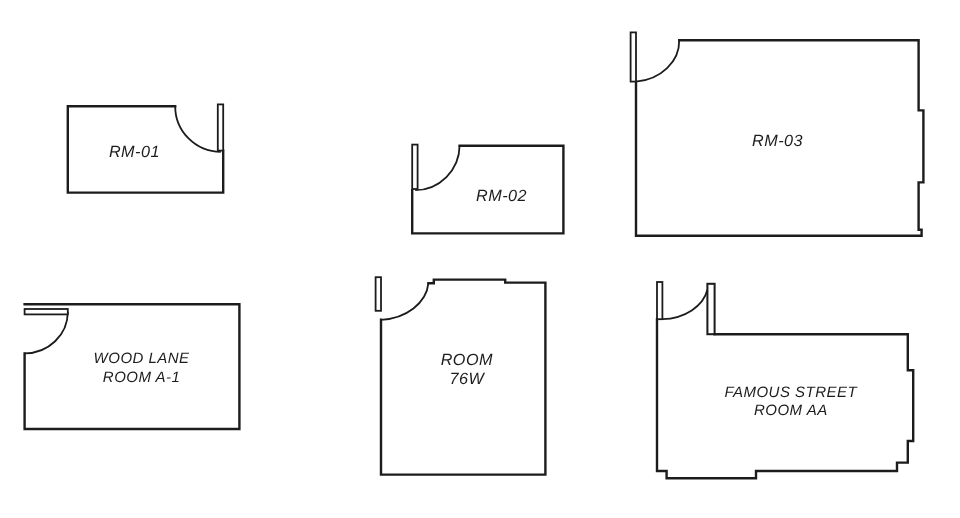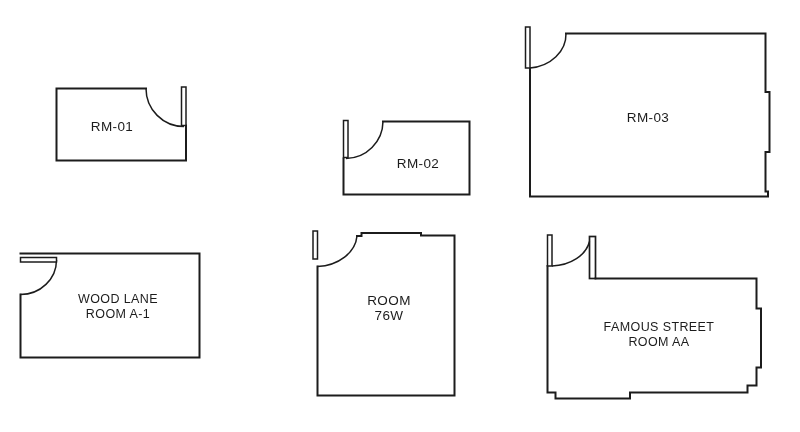--- a/index.html
+++ b/index.html
@@ -1,17 +1,17 @@
 <!DOCTYPE html>
 <html style="--line: #1c1c1c; --bg: #ffffff;"><head>
 <meta charset="utf-8">
 <style>
   :root { --line:#1c1c1c; --bg:#ffffff; }
   html,body { margin:0; padding:0; background:var(--bg); }
-  .stage { position:relative; width:800px; height:432px; background:var(--bg); overflow:hidden; }
+  .stage { position:relative; width:800px; height:432px; background:var(--bg); overflow:hidden;font-style:italic; }
   .wall { fill:none; stroke:var(--line); stroke-width:2; stroke-linejoin:miter; stroke-linecap:square; }
   .wall-thin { fill:none; stroke:var(--line); stroke-width:1.7; }
   .door-arc { fill:none; stroke:var(--line); stroke-width:1.5; }
   .door-leaf { fill:var(--bg); stroke:var(--line); stroke-width:1.5; }
   .room-label { font-family:"Liberation Sans", sans-serif; fill:var(--line); letter-spacing:0.4px; }
   .label-lg { font-size:13.5px; }
   .label-sm { font-size:12.5px; }
 </style>
 </head>
 <body>

